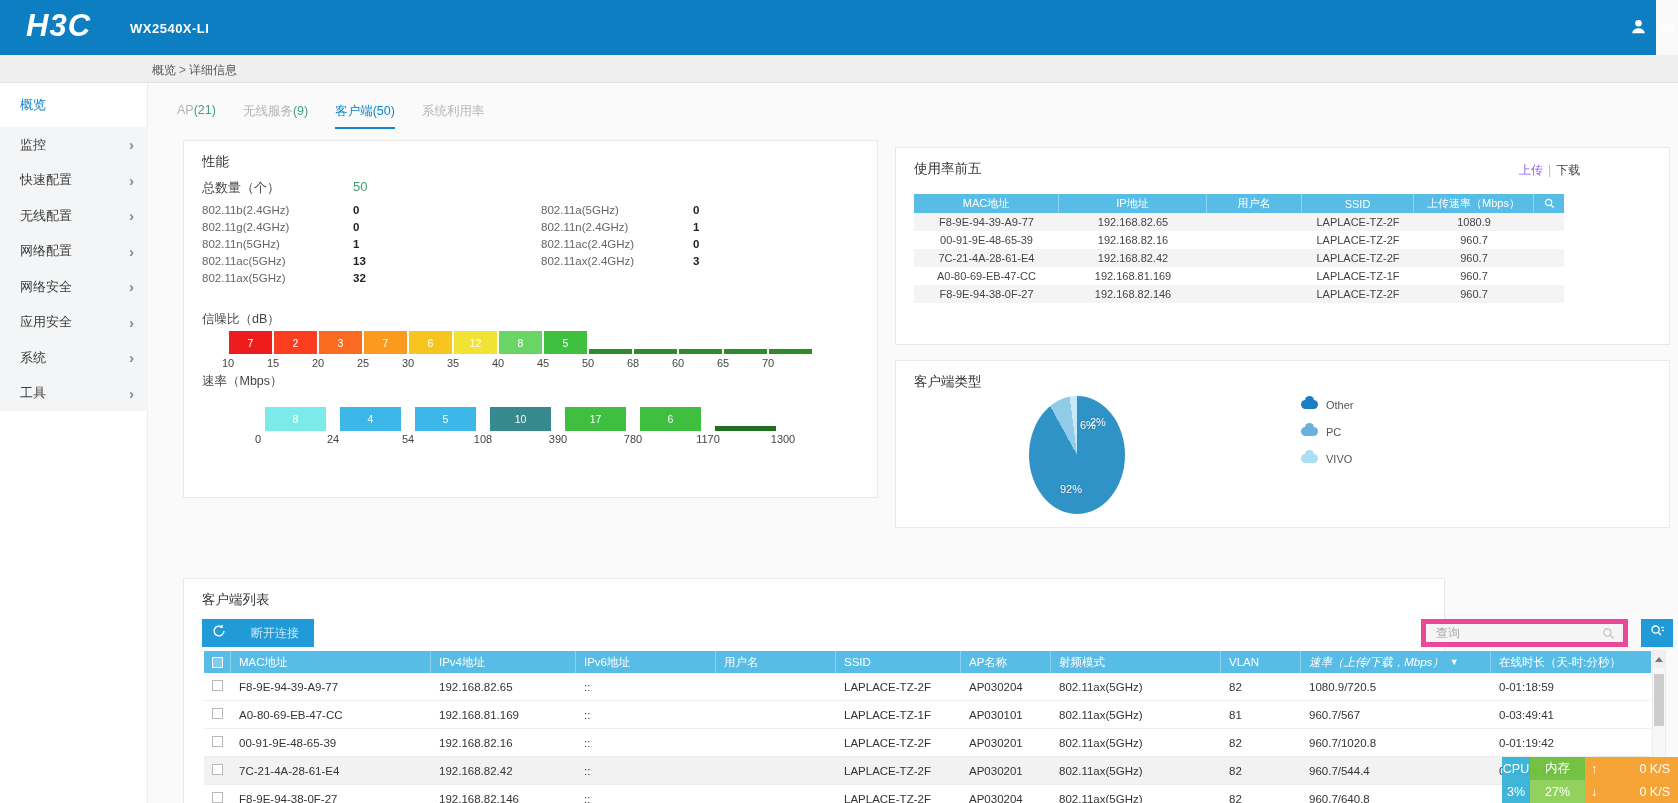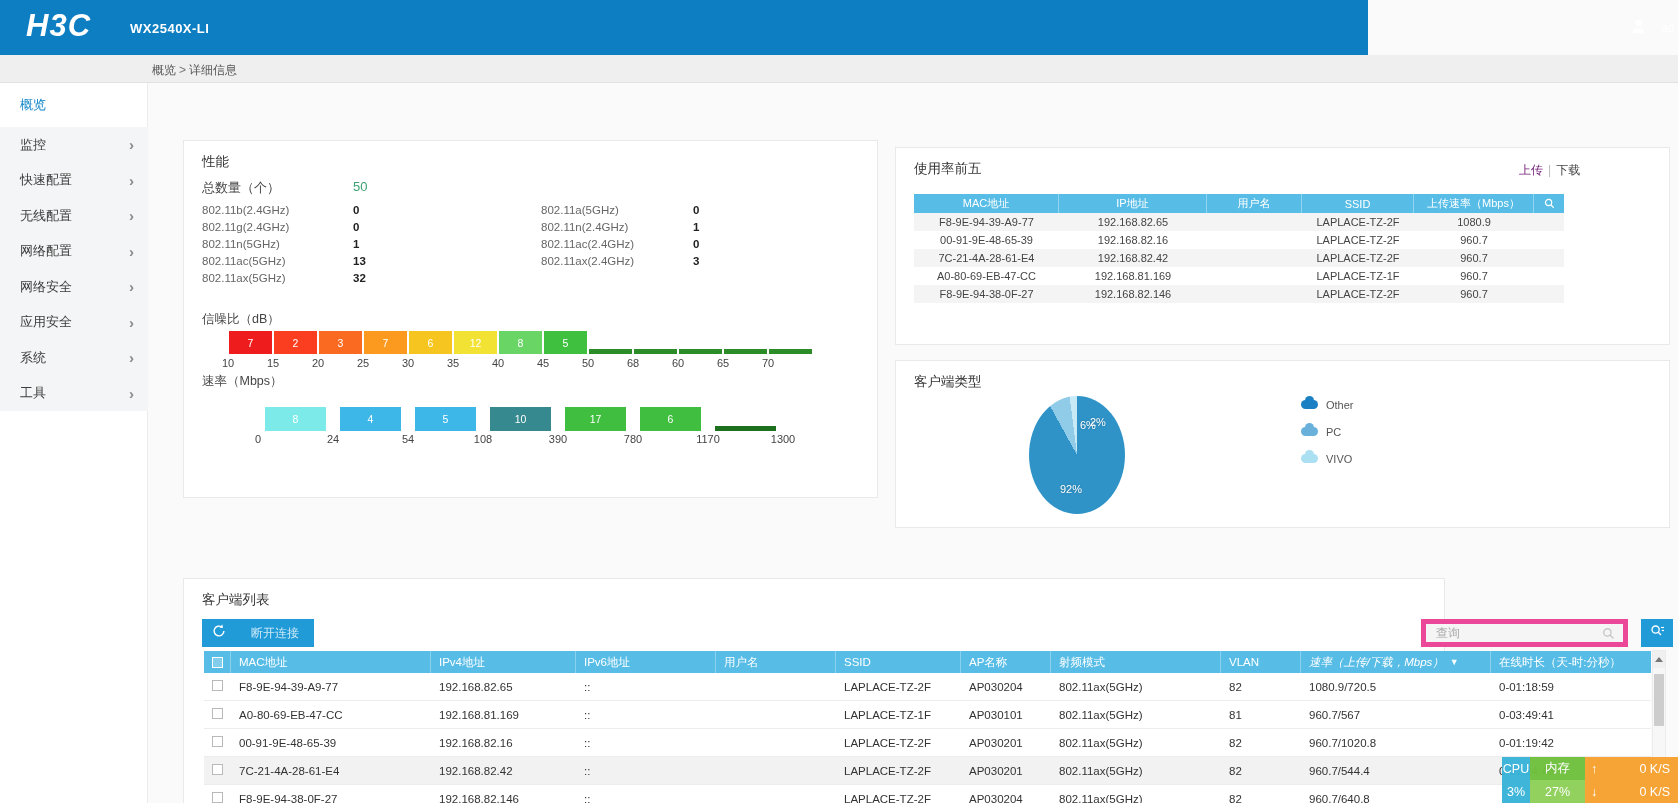--- a/index.html
+++ b/index.html
@@ -1,21 +1,21 @@
 <!DOCTYPE html>
 <html><head>
 <meta charset="utf-8">
 <style>
   * { margin:0; padding:0; box-sizing:border-box; }
   html,body { font-family:"Liberation Sans","DejaVu Sans",sans-serif; }
   #app { position:relative; width:1678px; height:803px; background:#fafafa; overflow:hidden; }
   .abs { position:absolute; }
 
   
-  .topbar { left:0; top:0; width:1368px; height:55px; background:#0d7ec2; }
+  .topbar { left:0; top:0; width:1656px; height:55px; background:#0d7ec2; }
   .logo { left:26px; top:8px; color:#fff; font-size:31px; font-weight:bold; font-style:italic; letter-spacing:1px; }
   .device { left:130px; top:21px; color:#fff; font-size:13px; font-weight:bold; letter-spacing:.5px; }
   .userbox { left:1630px; top:18px; display:flex; align-items:center; gap:14px; color:#fff; font-size:12px; }
 
   
   .crumb { left:0; top:55px; width:1678px; height:28px; background:#efeff0; border-bottom:1px solid #e2e2e2; }
   .crumb-inner { position:absolute; left:152px; top:7px; font-size:12px; color:#555; }
   .crumb-inner .sep { margin:0 3px; color:#777; }
 
   
@@ -56,21 +56,21 @@
   
   .t5 { position:absolute; left:18px; top:46px; width:650px; font-size:11px; }
   .t5-head { display:flex; height:19px; background:#58bde6; color:#fff; align-items:center; }
   .t5-head > div { text-align:center; border-right:1px solid rgba(255,255,255,.35); height:100%; display:flex; align-items:center; justify-content:center; }
   .t5-head > div:last-child { border-right:none; }
   .t5-row { display:flex; height:18px; align-items:center; color:#444; }
   .t5-row > div { text-align:center; }
   .t5-row.odd { background:#f4f4f4; }
   .c-m { width:145px; } .c-i { width:148px; } .c-u { width:95px; } .c-s { width:112px; } .c-r { width:120px; } .c-g { width:30px; }
   .t5-links { position:absolute; left:623px; top:14px; font-size:12px; }
-  .t5-links .up { color:#701a75; cursor:pointer; }
+  .t5-links .up { color:#8b5cf6; cursor:pointer; }
   .t5-links .bar-sep { color:#bbb; margin:0 5px; }
   .t5-links .down { color:#444; cursor:pointer; }
 
   
   .pie { position:absolute; left:133px; top:35px; width:96px; height:118px; border-radius:50%; }
   .pie-label { position:absolute; color:#fff; font-size:11px; text-shadow:0 0 2px rgba(0,0,0,.25); }
   .legend { position:absolute; left:405px; top:30px; }
   .legend-item { display:flex; align-items:center; gap:8px; height:27px; font-size:11px; color:#555; }
   .cloud { width:17px; height:9px; border-radius:8px; position:relative; }
   .cloud::before { content:""; position:absolute; left:4px; top:-4px; width:9px; height:9px; border-radius:50%; background-color:inherit; }
@@ -167,20 +167,26 @@
           <span>系统</span>
           <span class="chev">›</span>
         </div>
       <div class="side-item">
           <span>工具</span>
           <span class="chev">›</span>
         </div>
     </div>
   </div>
 
+  <div class="abs tabbar">
+    <div class="tab"><span>AP</span><span class="cnt">(21)</span></div>
+    <div class="tab"><span>无线服务</span><span class="cnt">(9)</span></div>
+    <div class="tab active"><span>客户端</span><span class="cnt">(50)</span></div>
+    <div class="tab"><span>系统利用率</span></div>
+  </div>
 
   <div class="card" id="card-perf">
     <div class="card-title">性能</div>
     <div class="total-label">总数量（个）</div>
     <div class="total-value">50</div>
 
     <div class="stat-label" style="left:18px;top:63px">802.11b(2.4GHz)</div>
     <div class="stat-value" style="left:169px;top:63px">0</div>
     <div class="stat-label" style="left:18px;top:80px">802.11g(2.4GHz)</div>
     <div class="stat-value" style="left:169px;top:80px">0</div>

